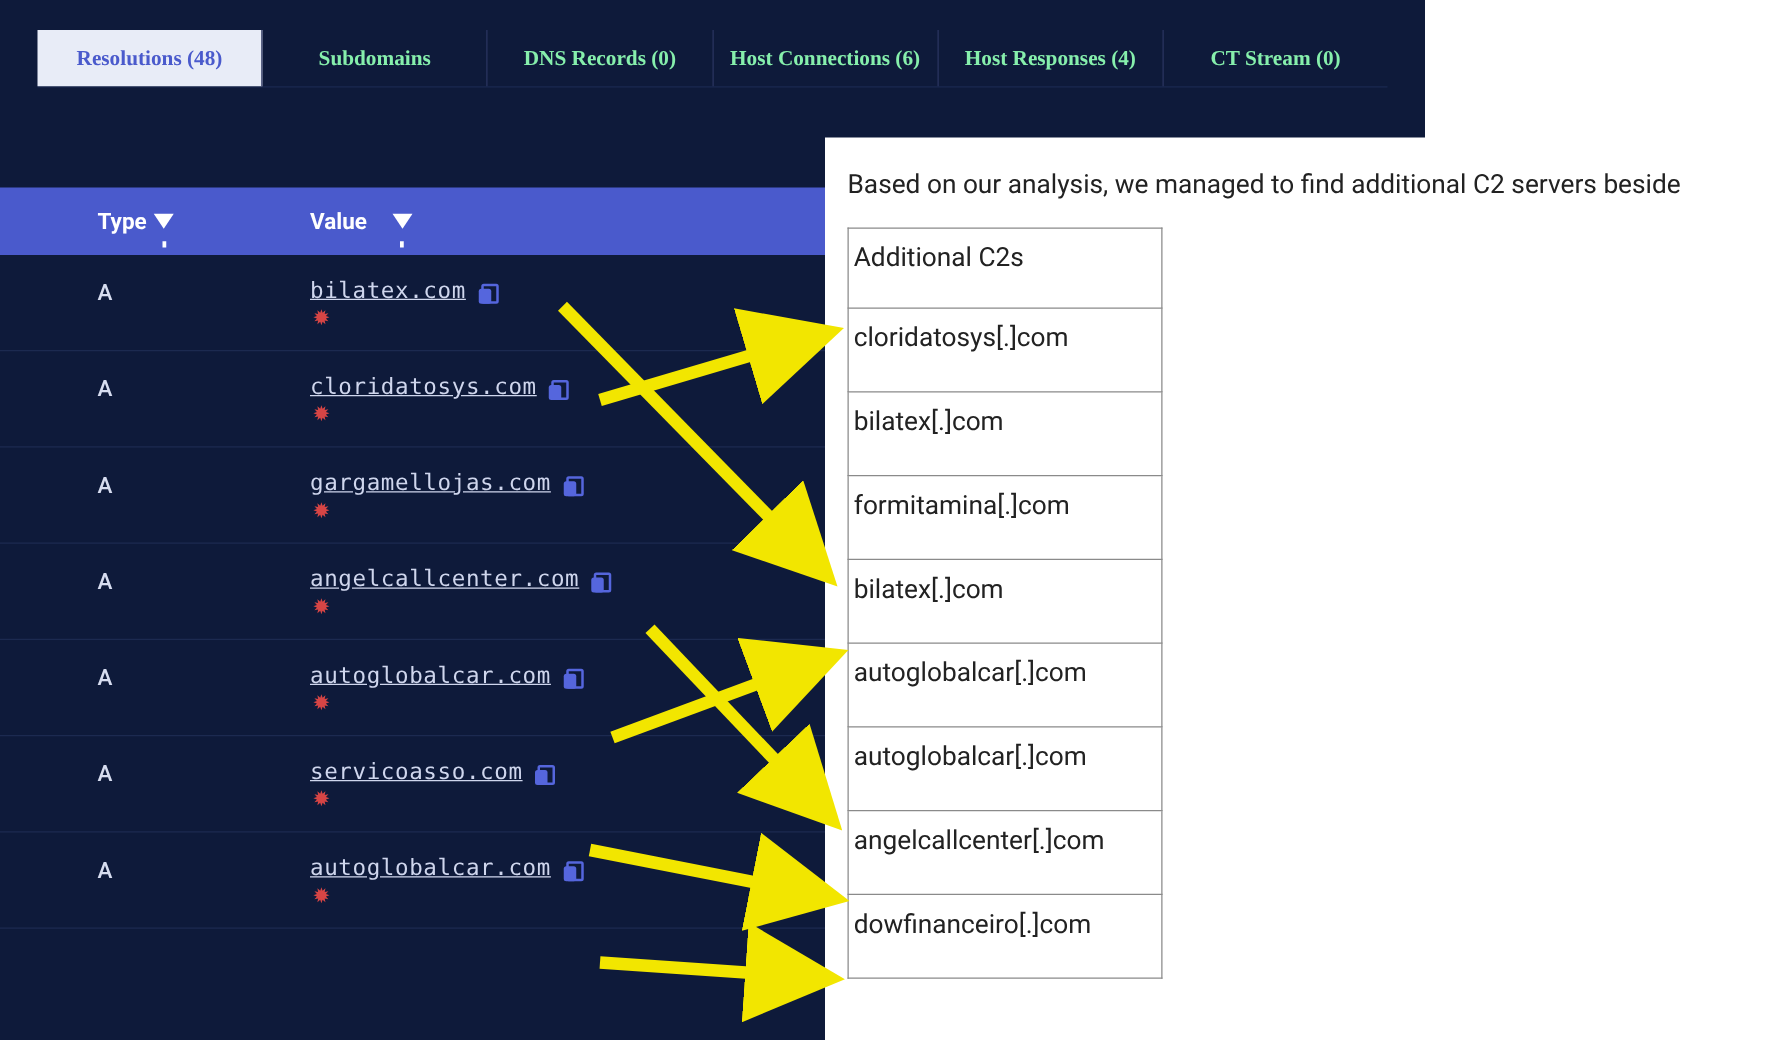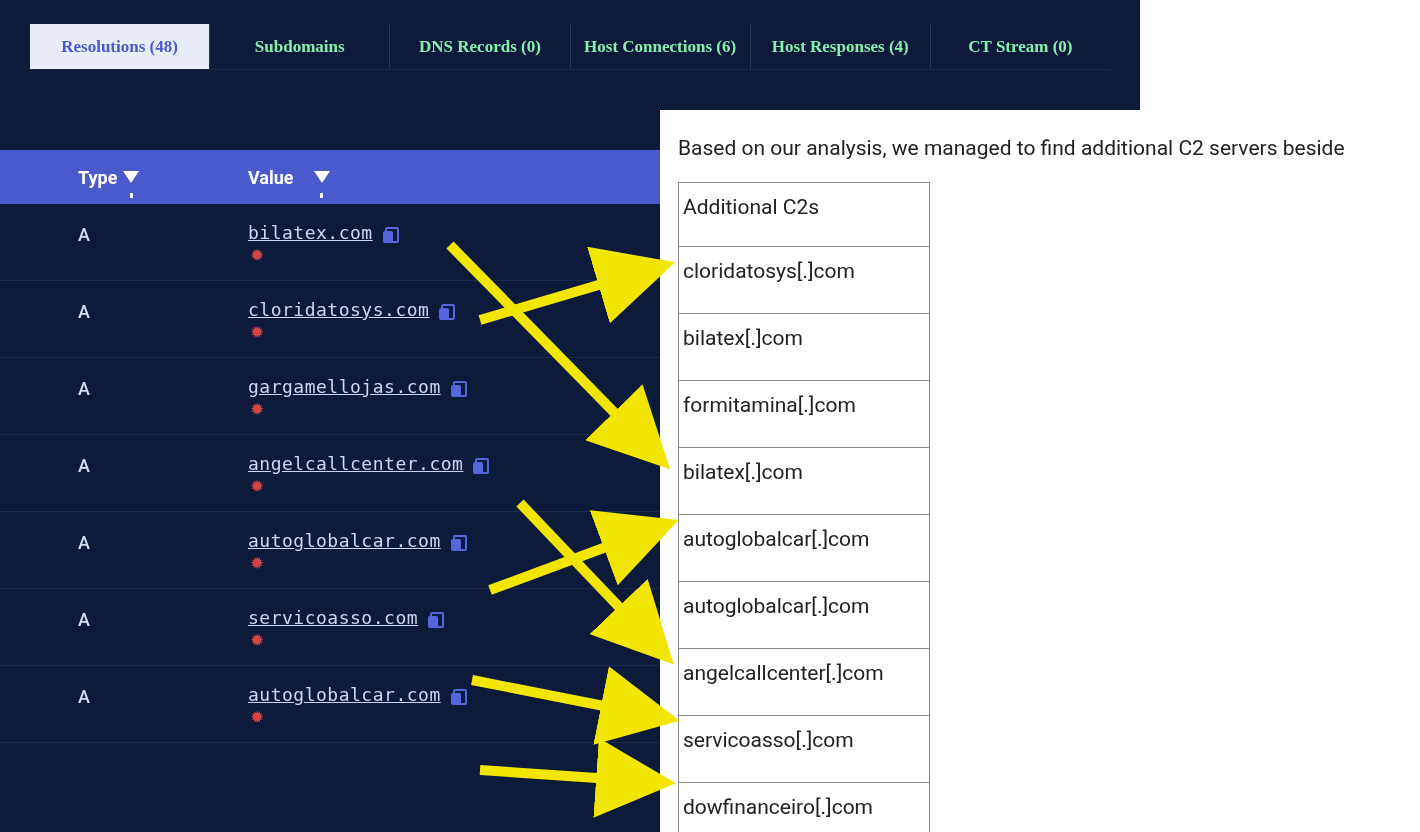--- a/index.html
+++ b/index.html
@@ -297,23 +297,20 @@
         <tr>
           <td>autoglobalcar[.]com</td>
         </tr>
         <tr>
           <td>autoglobalcar[.]com</td>
         </tr>
         <tr>
           <td>angelcallcenter[.]com</td>
         </tr>
         <tr>
-          <td>servicoasso[.]com</td>
-        </tr>
-        <tr>
           <td>dowfinanceiro[.]com</td>
         </tr>
       </tbody>
   </table>
 </div>
 
 <svg class="arrows-svg" id="arrows-svg">
   <defs>
     <marker id="arrowhead" markerWidth="8" markerHeight="8" refX="6" refY="4" orient="auto">
       <polygon points="0 0, 8 4, 0 8" fill="#f2e600"></polygon>

